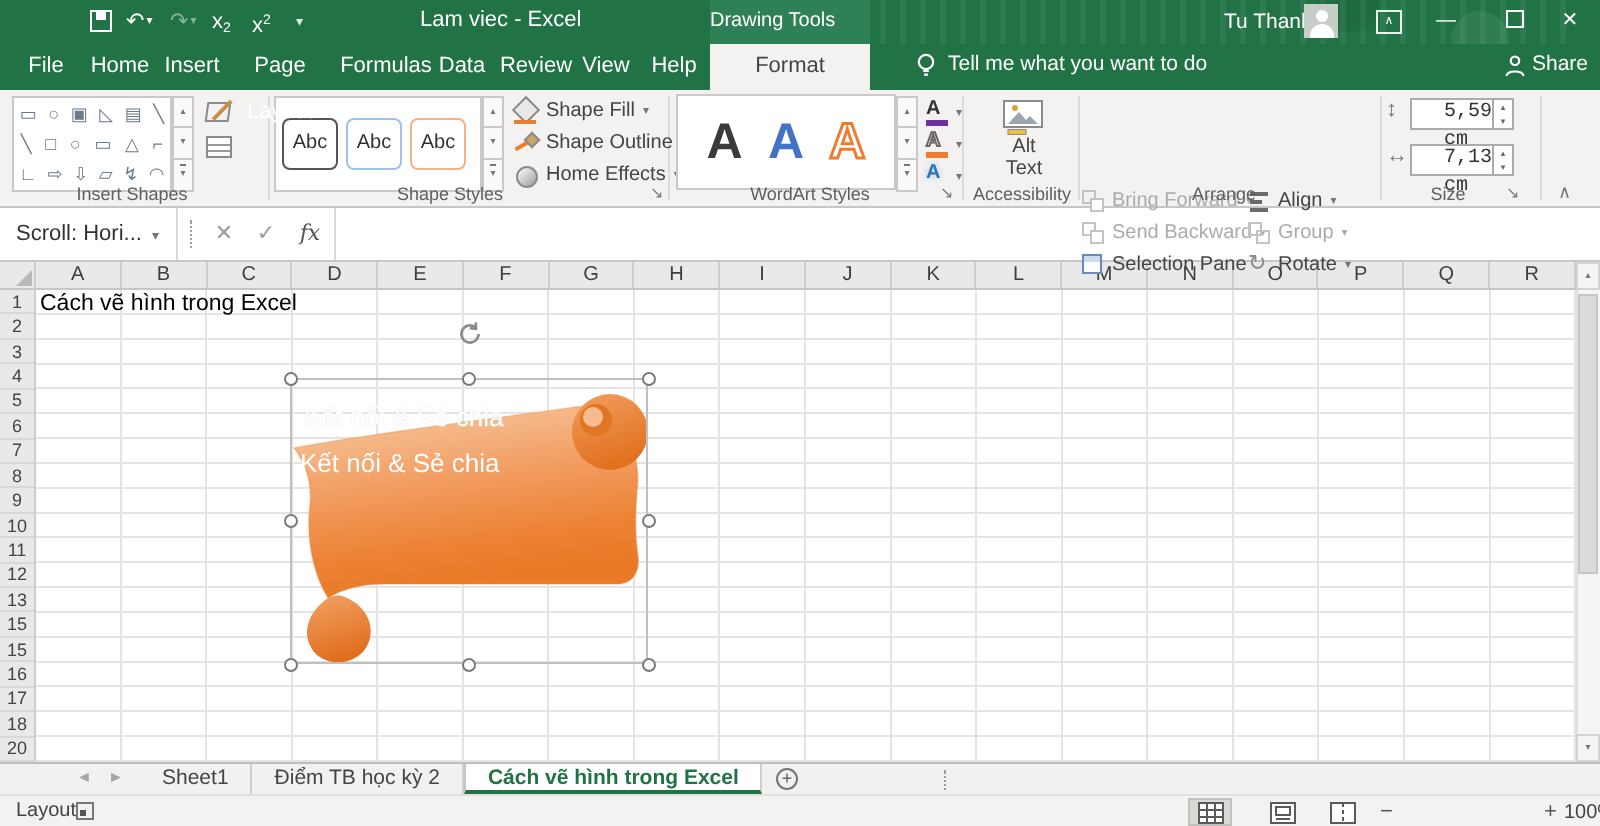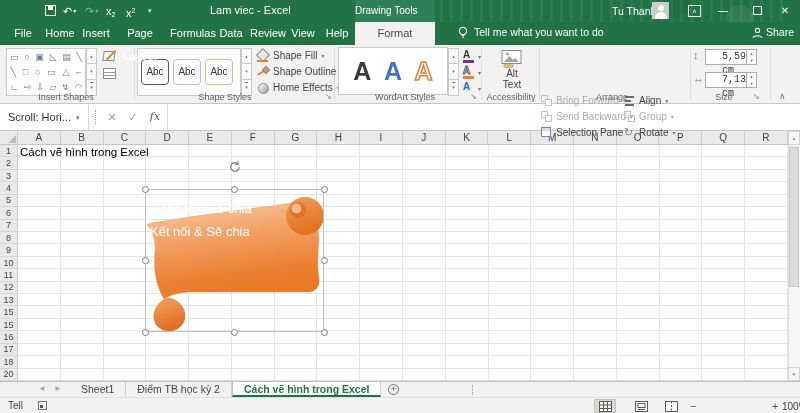--- a/index.html
+++ b/index.html
@@ -515,21 +515,21 @@
     </div>
   <div id="addsheet" class="abs">+</div>
   <div id="tb-dots" class="abs"></div>
 </div>
 <div id="hsb" class="abs"></div>
 <div id="hsb-l" class="abs hsb-ar">◄</div>
 <div id="hsb-thumb" class="abs"></div>
 <div id="hsb-r" class="abs hsb-ar">►</div>
 
 <div id="statusbar" class="abs">
-  <div id="status-mode" class="abs">Tell</div>
+  <div id="status-mode" class="abs">Layout</div>
   <div id="macro-ic" class="abs"></div>
   <div id="vb-normal" class="abs viewbtn sel">
     <svg width="13" height="11" viewBox="0 0 13 11">
       <rect x="0.5" y="0.5" width="12" height="10" fill="#fff" stroke="#5a5a5a"></rect>
       <path d="M0.5 4 H12.5 M0.5 7.5 H12.5 M4.5 0.5 V10.5 M8.5 0.5 V10.5" stroke="#5a5a5a" fill="none"></path>
     </svg>
   </div>
   <div id="vb-layout" class="abs viewbtn">
     <svg width="13" height="11" viewBox="0 0 13 11">
       <rect x="0.5" y="0.5" width="12" height="10" fill="#fff" stroke="#5a5a5a"></rect>

